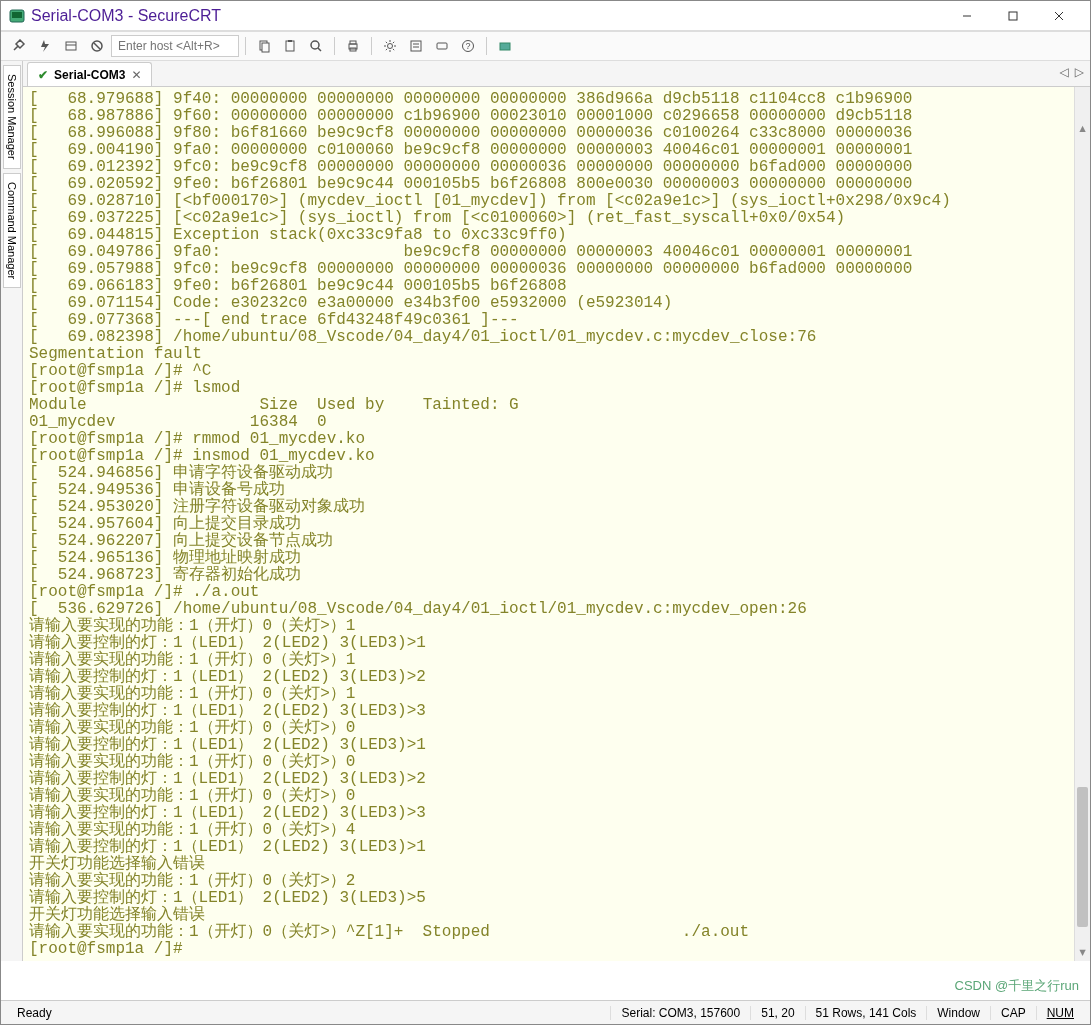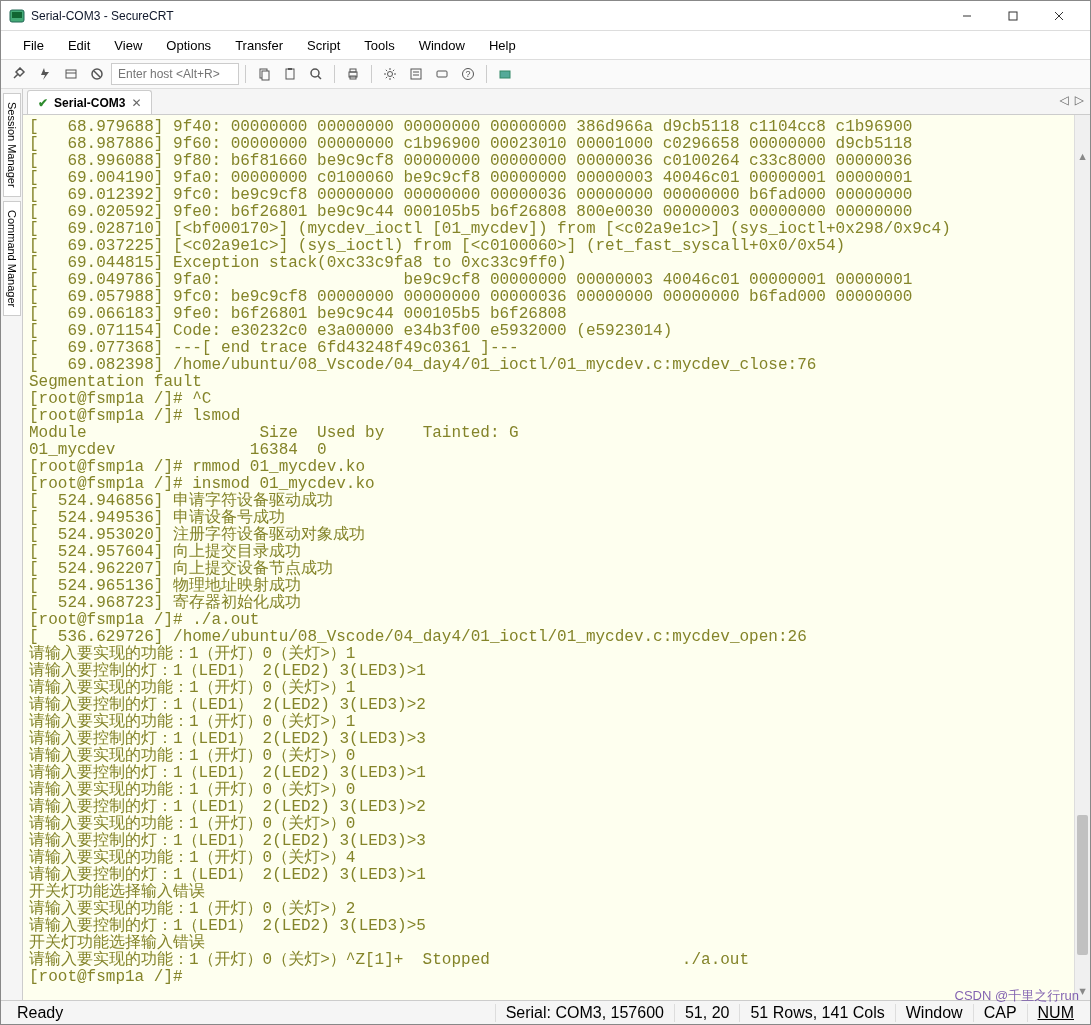--- a/index.html
+++ b/index.html
@@ -1,20 +1,20 @@
 <!DOCTYPE html>
 <html><head>
 <meta charset="utf-8">
 <style>
 * { margin: 0; padding: 0; box-sizing: border-box; }
 body { font-family: "Segoe UI", Tahoma, sans-serif; font-size: 12px; background: #f0f0f0; overflow: hidden; width: 1091px; height: 1025px; }
 .window { width: 1091px; height: 1025px; background: #fff; border: 1px solid #888; display: flex; flex-direction: column; }
 .titlebar { height: 30px; background: #fff; display: flex; align-items: center; padding: 0 8px; border-bottom: 1px solid #ddd; }
 .titlebar .icon { width: 16px; height: 16px; margin-right: 6px; }
-.title-text { flex: 1; color: #0f172a; font-size: 12px; }
+.title-text { flex: 1; color: #4c1d95; font-size: 16px; }
 .win-controls { display: flex; }
 .win-btn { width: 46px; height: 30px; display: flex; align-items: center; justify-content: center; color: #333; cursor: pointer; }
 .menubar { height: 28px; display: flex; align-items: center; padding: 0 12px; gap: 4px; }
 .menu-item { padding: 4px 10px; font-size: 13px; cursor: pointer; }
 .toolbar { height: 30px; display: flex; align-items: center; padding: 0 6px; border-top: 1px solid #ddd; border-bottom: 1px solid #ddd; background: #fafafa; gap: 2px; }
 .tool-btn { width: 24px; height: 24px; display: flex; align-items: center; justify-content: center; cursor: pointer; border-radius: 2px; color: #555; }
 .tb-sep { width: 1px; height: 18px; background: #ccc; margin: 0 4px; }
 .host-input { height: 22px; width: 128px; padding: 0 6px; border: 1px solid #ccc; color: #888; font-size: 12px; }
 .body-area { flex: 1; display: flex; min-height: 0; }
 .sidebar { width: 22px; background: #f5f5f5; border-right: 1px solid #ccc; display: flex; flex-direction: column; align-items: center; padding-top: 4px; }
@@ -23,24 +23,24 @@
 .tab-bar { height: 26px; display: flex; align-items: flex-end; background: #f5f5f5; border-bottom: 1px solid #ccc; padding-left: 4px; position: relative; }
 .tab { height: 24px; padding: 0 10px; border: 1px solid #ccc; border-bottom: none; background: #fff; display: flex; align-items: center; gap: 6px; font-size: 12px; font-weight: bold; border-top-left-radius: 3px; border-top-right-radius: 3px; }
 .tab .check { color: #2e8b2e; font-weight: bold; }
 .tab .x { color: #666; cursor: pointer; font-weight: normal; }
 .tab-nav { position: absolute; right: 6px; top: 4px; display: flex; gap: 6px; color: #666; }
 .terminal { flex: 1; background: #feffef; font-family: "Consolas", "Courier New", monospace; font-size: 16px; line-height: 17px; color: #848429; padding: 4px 6px; overflow: hidden; white-space: pre; position: relative; }
 .terminal::-webkit-scrollbar { width: 16px; }
 .scroll-track { position: absolute; right: 0; top: 0; bottom: 0; width: 16px; background: #f0f0f0; border-left: 1px solid #ddd; }
 .scroll-up, .scroll-down { height: 16px; display: flex; align-items: center; justify-content: center; color: #888; cursor: pointer; }
 .scroll-thumb { position: absolute; left: 2px; right: 2px; background: #c1c1c1; border-radius: 2px; }
-.statusbar { height: 24px; border-top: 1px solid #ccc; display: flex; align-items: center; font-size: 16px; padding: 0 6px; background: #f5f5f5; }
+.statusbar { height: 24px; border-top: 1px solid #ccc; display: flex; align-items: center; font-size: 12px; padding: 0 6px; background: #f5f5f5; margin-top: 39px; }
 .status-item { padding: 0 10px; border-right: 1px solid #ddd; }
 .status-item:last-child { border-right: none; text-decoration: underline; }
-.watermark { position: absolute; right: 12px; bottom: 20px; color: #4c1d95; font-size: 13px; opacity: 0.7; pointer-events: none; }
+.watermark { position: absolute; right: 12px; bottom: 30px; color: #15803d; font-size: 13px; opacity: 0.7; pointer-events: none; }
 svg { pointer-events: none; }
 </style>
 </head>
 <body>
 
 <div class="window">
 
   <div class="titlebar">
     <span class="icon">
       <svg width="16" height="16" viewBox="0 0 16 16">
@@ -62,31 +62,20 @@
         </div>
       <div class="win-btn close">
           <svg width="10" height="10">
             <line x1="1" y1="1" x2="9" y2="9" stroke="currentColor" stroke-width="1"></line>
             <line x1="9" y1="1" x2="1" y2="9" stroke="currentColor" stroke-width="1"></line>
           </svg>
         </div>
     </div>
   </div>
 
-  <div class="menubar">
-    <span class="menu-item">File</span>
-    <span class="menu-item">Edit</span>
-    <span class="menu-item">View</span>
-    <span class="menu-item">Options</span>
-    <span class="menu-item">Transfer</span>
-    <span class="menu-item">Script</span>
-    <span class="menu-item">Tools</span>
-    <span class="menu-item">Window</span>
-    <span class="menu-item">Help</span>
-  </div>
 
   <div class="toolbar">
     <div class="tool-btn">
         <svg width="14" height="14">
           <path d="M2 11 L6 7 L4 5 L8 1 L12 5 L8 9 L6 7" fill="none" stroke="#555" stroke-width="1.5"></path>
         </svg>
       </div>
     <div class="tool-btn">
         <svg width="14" height="14">
           <path d="M6 1 L3 8 L7 8 L5 13 L11 5 L7 5 Z" fill="#555"></path>

